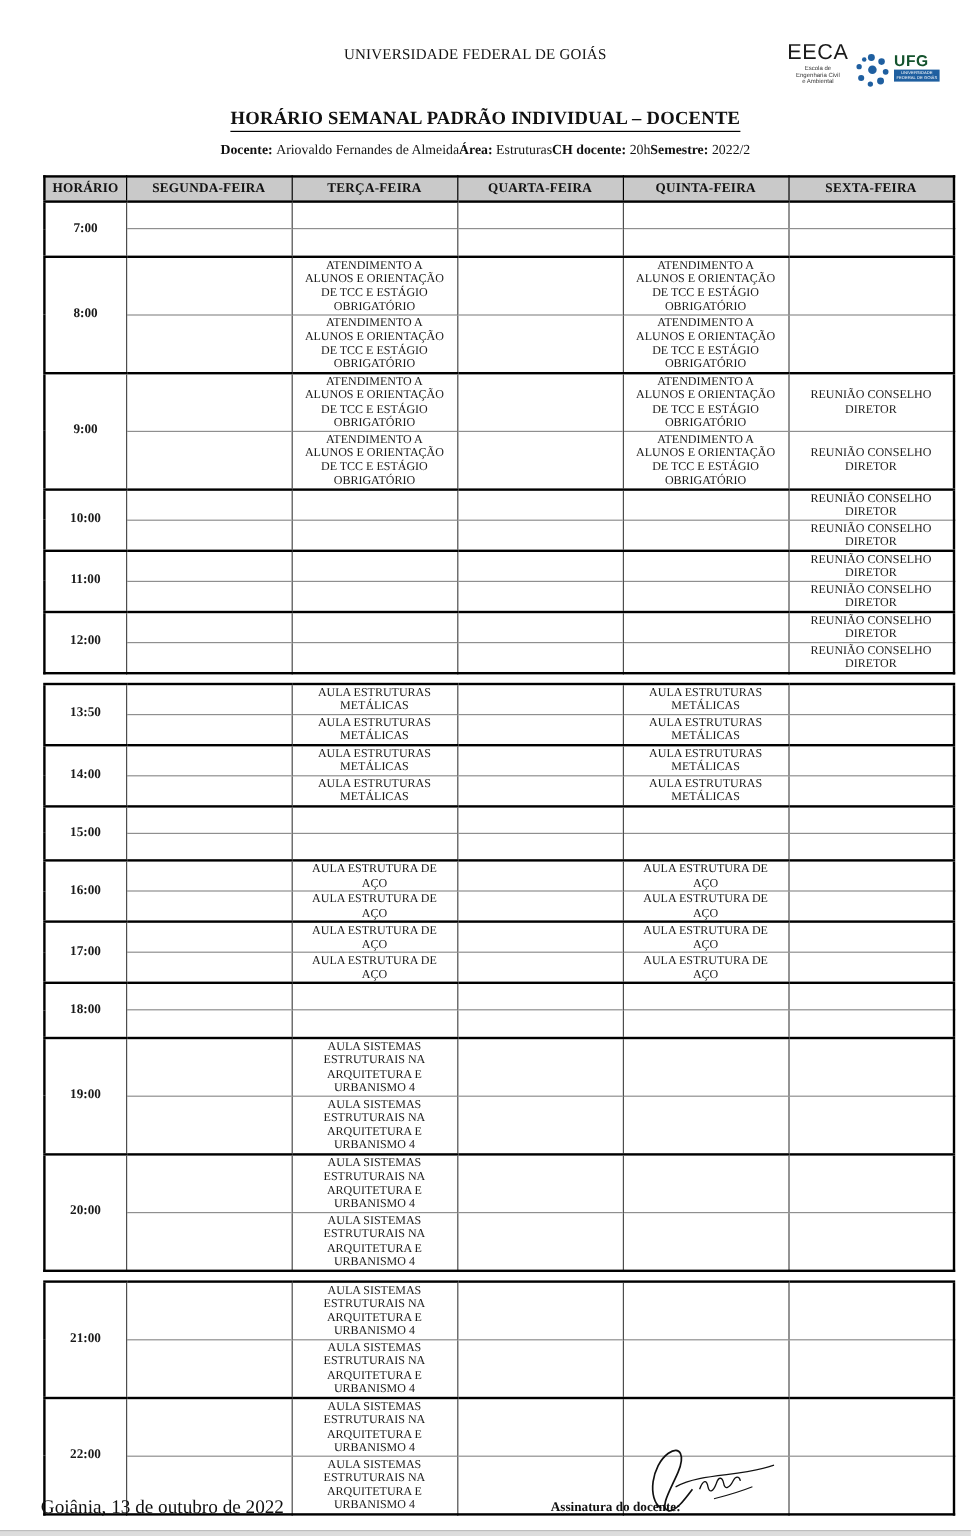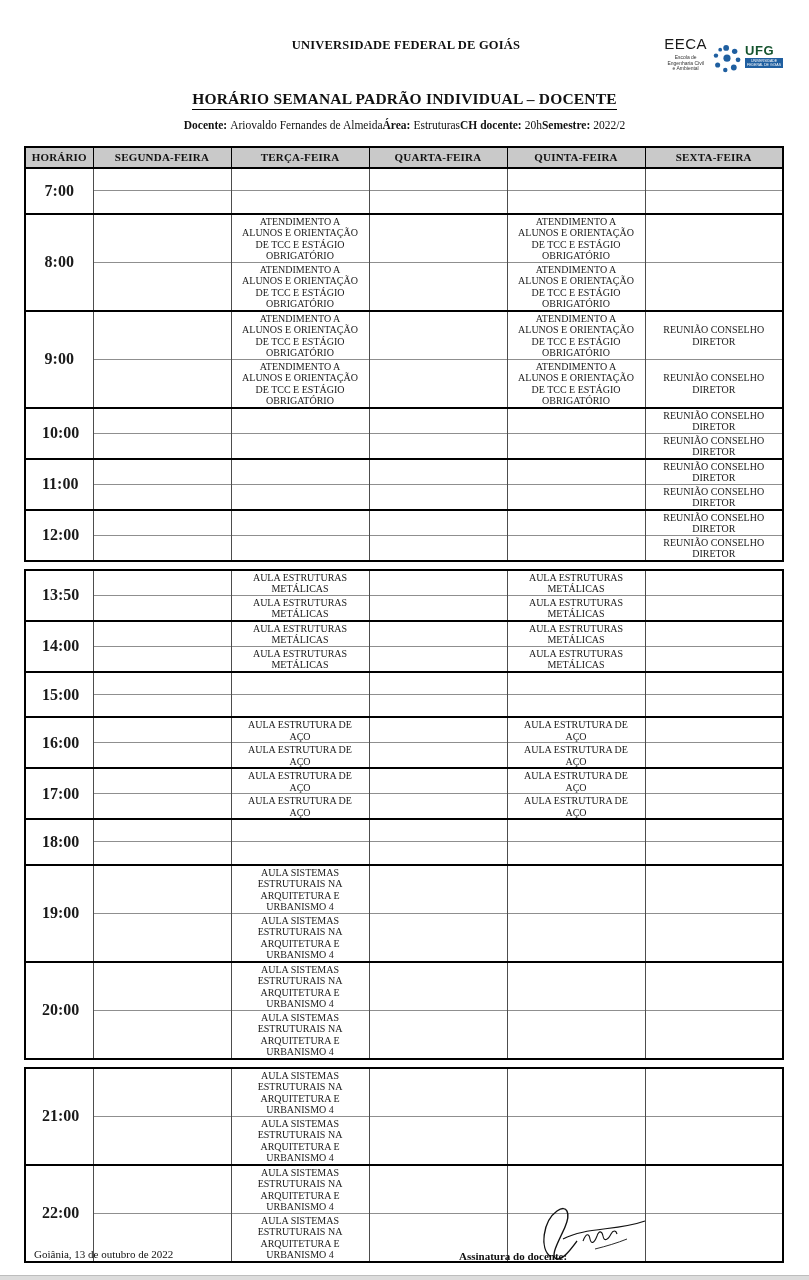--- a/index.html
+++ b/index.html
@@ -8,32 +8,32 @@
     width: 809px; height: 1280px;
     background: #ffffff;
     font-family: "Liberation Serif", "DejaVu Serif", serif;
     color: #111;
     position: relative;
     overflow: hidden;
   }
 
   
   .org {
-    position: absolute; top: 37px; left: 16px; width: 780px;
-    text-align: center; font-weight: bold; font-size: 12.5px; line-height: 17px;
+    position: absolute; top: 37px; left: 6px; width: 780px;
+    text-align: center; font-weight: normal; font-size: 12.5px; line-height: 17px;
     letter-spacing: 0.2px;
   }
   .logo {
     position: absolute; top: 33px; right: 26px;
     display: flex; align-items: flex-start; gap: 3px;
   }
   .eeca-block { text-align: center; }
   .eeca-word {
     font-family: "Liberation Sans", sans-serif;
-    font-size: 15px; line-height: 21px; letter-spacing: 0.5px; color: #1a1a1a;
+    font-size: 18px; line-height: 21px; letter-spacing: 0.5px; color: #1a1a1a;
   }
   .eeca-caption {
     font-family: "Liberation Sans", sans-serif;
     font-size: 5px; line-height: 5.5px; color: #333; margin-top: 1px;
   }
   .ufg-block { display: flex; align-items: flex-start; margin-top: 8px; }
   .ufg-dots { width: 34px; height: 36px; }
   .ufg-text { margin-left: 1px; margin-top: 3px; }
   .ufg-word {
     font-family: "Liberation Sans", sans-serif;
@@ -52,21 +52,21 @@
     border-bottom: 1.5px solid #000; padding-bottom: 1px; letter-spacing: 0.2px;
   }
 
   .info {
     position: absolute; top: 119px; left: 0; width: 100%;
     display: flex; justify-content: center; font-size: 11.5px;
   }
   .info b { margin-right: 3px; }
 
   
-  .tables { position: absolute; top: 146px; left: 24px; width: 758px; }
+  .tables { position: absolute; top: 146px; left: 36px; width: 758px; }
   table.sched {
     border-collapse: collapse; table-layout: fixed; width: 758px;
     border: 2px solid #000;
   }
   table.sched + table.sched { margin-top: 7px; }
   col.col-hour { width: 68px; }
   col.col-day  { width: 138px; }
   .sched th {
     background: #c9c9c9;
     font-size: 11px; font-weight: bold; letter-spacing: 0.2px;
@@ -76,25 +76,25 @@
   .sched td {
     border-left: 1px solid #4d4d4d; border-right: 1px solid #4d4d4d;
     border-top: 1px solid #8f8f8f;
     font-size: 10px; line-height: 11.5px;
     text-align: center; vertical-align: middle;
     padding: 1px 9px 0 9px; height: 12px;
     color: #1a1a1a;
   }
   .sched tr.block-start td { border-top: 2px solid #000; }
   .sched td.hour {
-    font-weight: bold; font-size: 16px; padding: 16px; vertical-align: middle;
+    font-weight: bold; font-size: 11px; padding: 16px; vertical-align: middle;
   }
 
   
-  .date { position: absolute; left: 34px; top: 1248px; font-size: 11px; }
+  .date { position: absolute; left: 34px; top: 1248px; font-size: 16px; }
   .sig-label { position: absolute; left: 459px; top: 1250px; font-size: 11px; font-weight: bold; }
   .sig-svg { position: absolute; left: 535px; top: 1203px; }
   .bottom-edge {
     position: absolute; left: 0; bottom: 0; width: 100%; height: 5px;
     background: #dcdcdc; border-top: 1px solid #bdbdbd;
   }
 </style>
 </head>
 <body>
 

